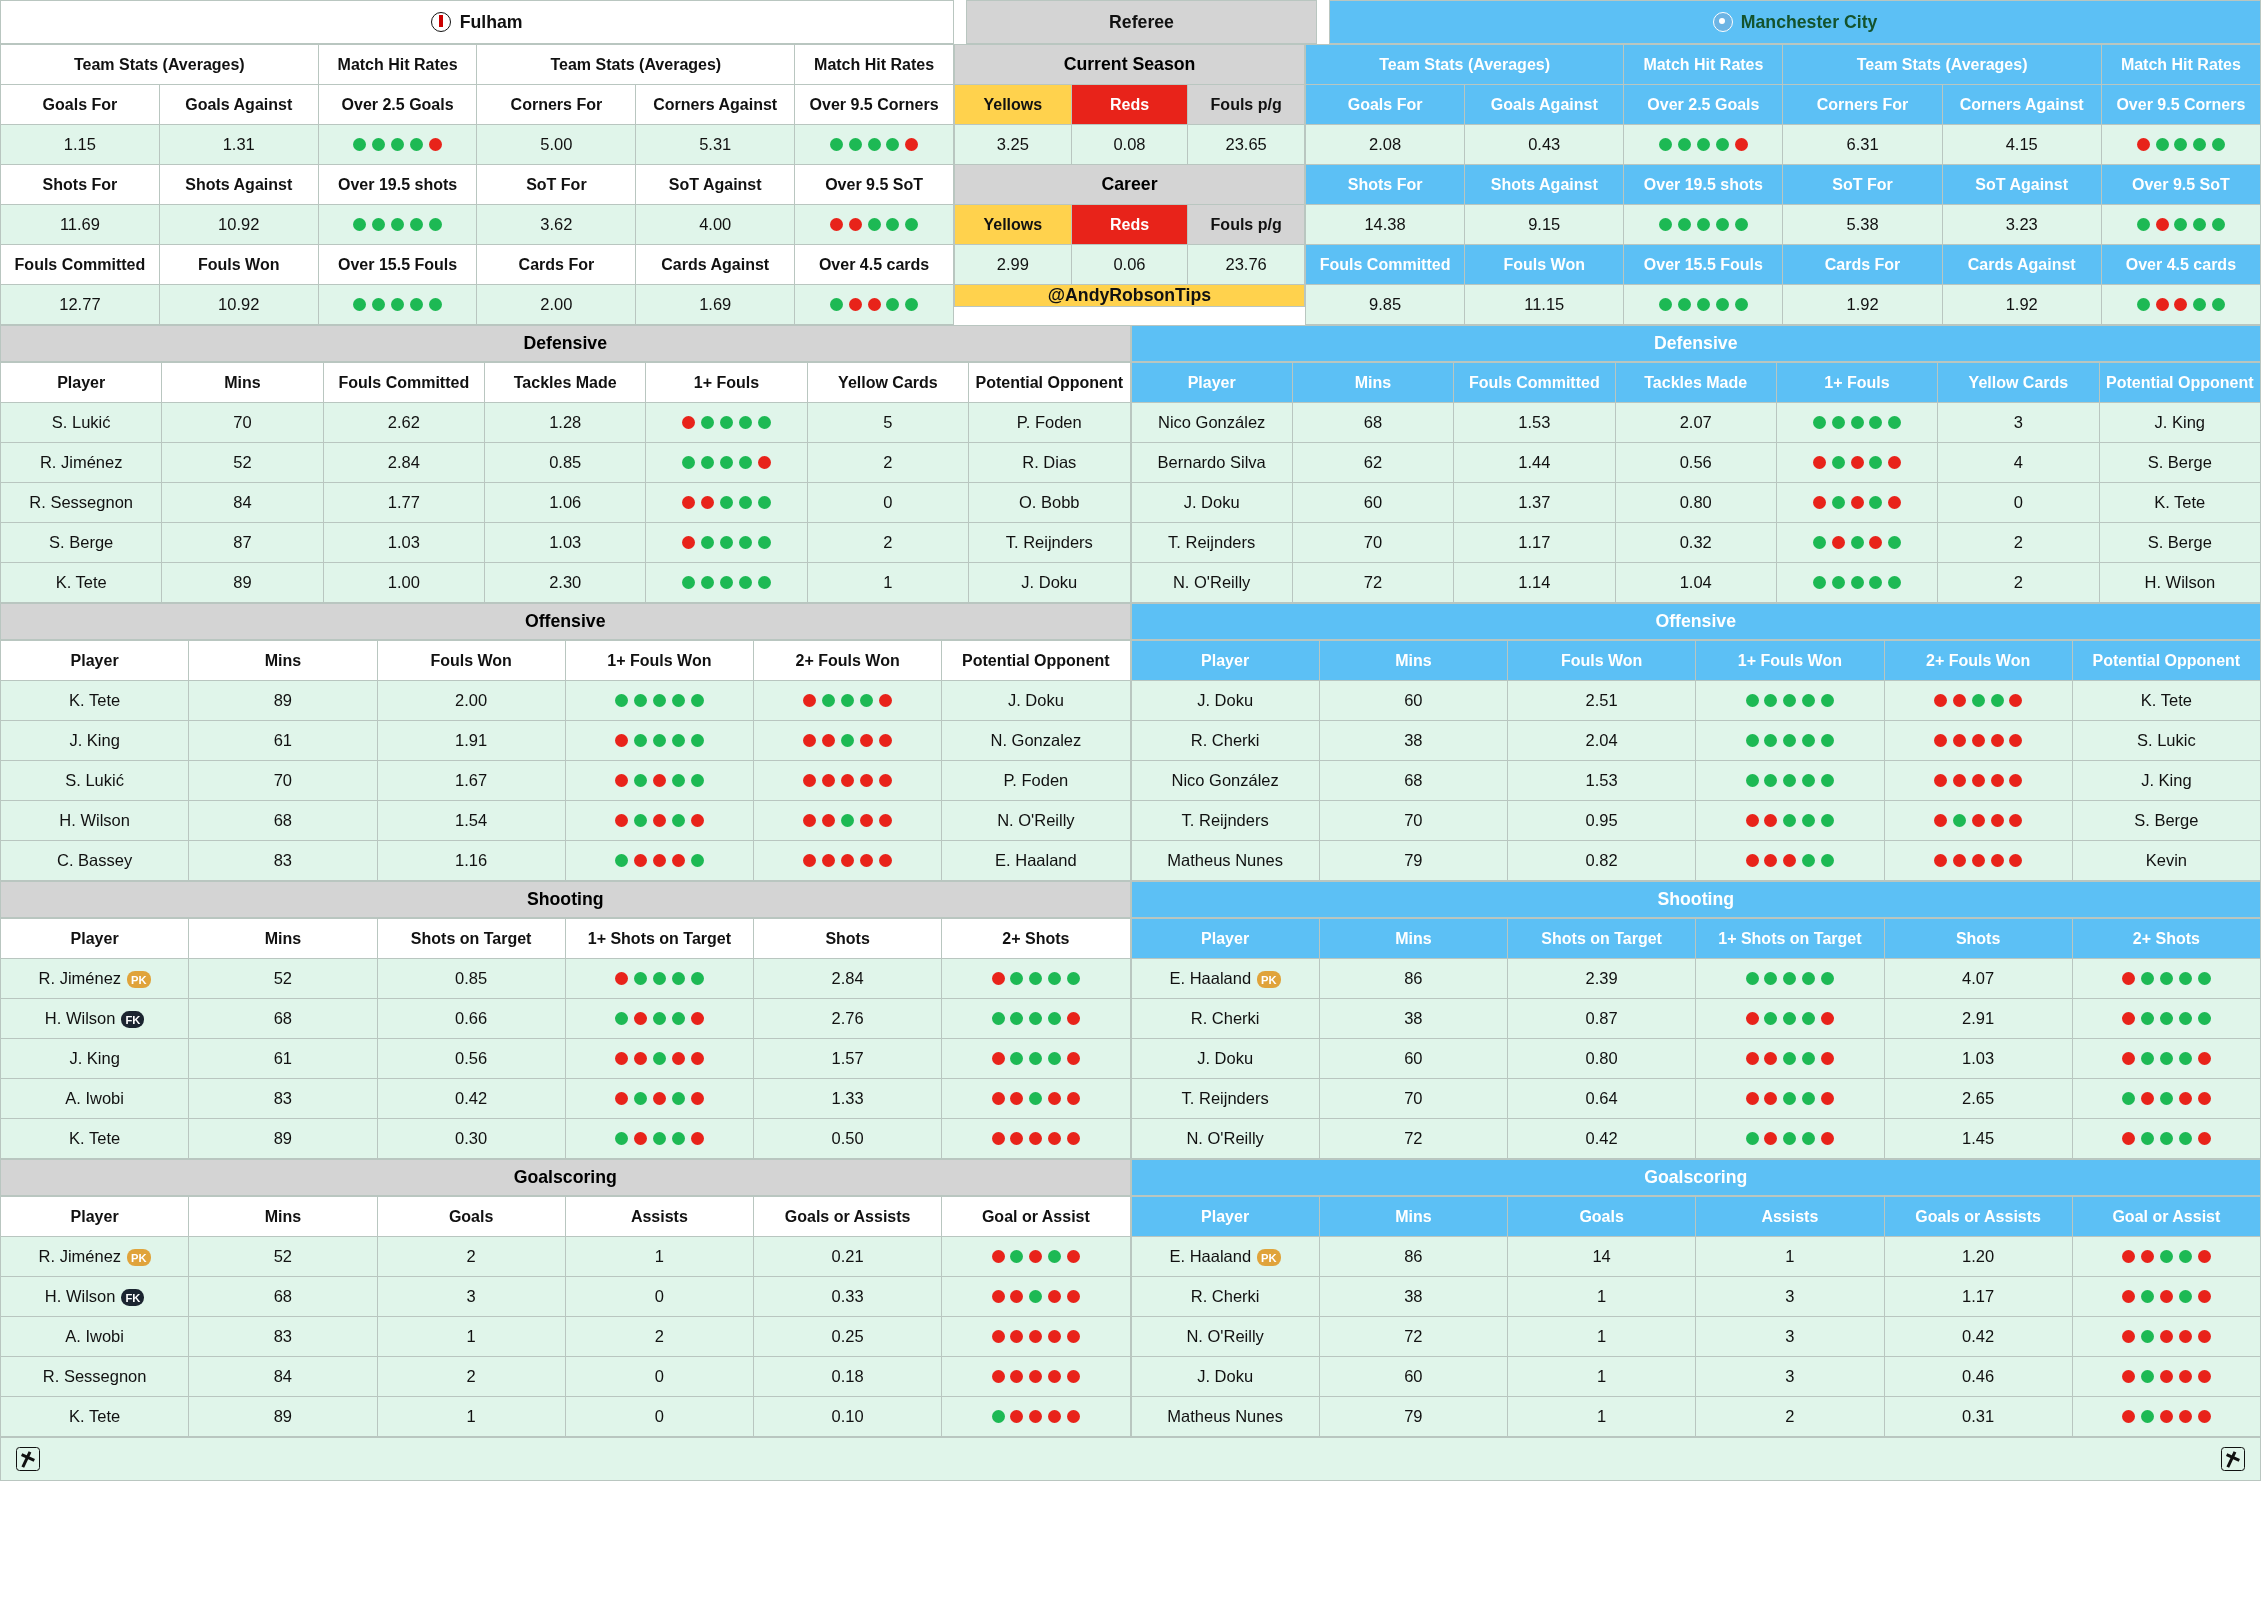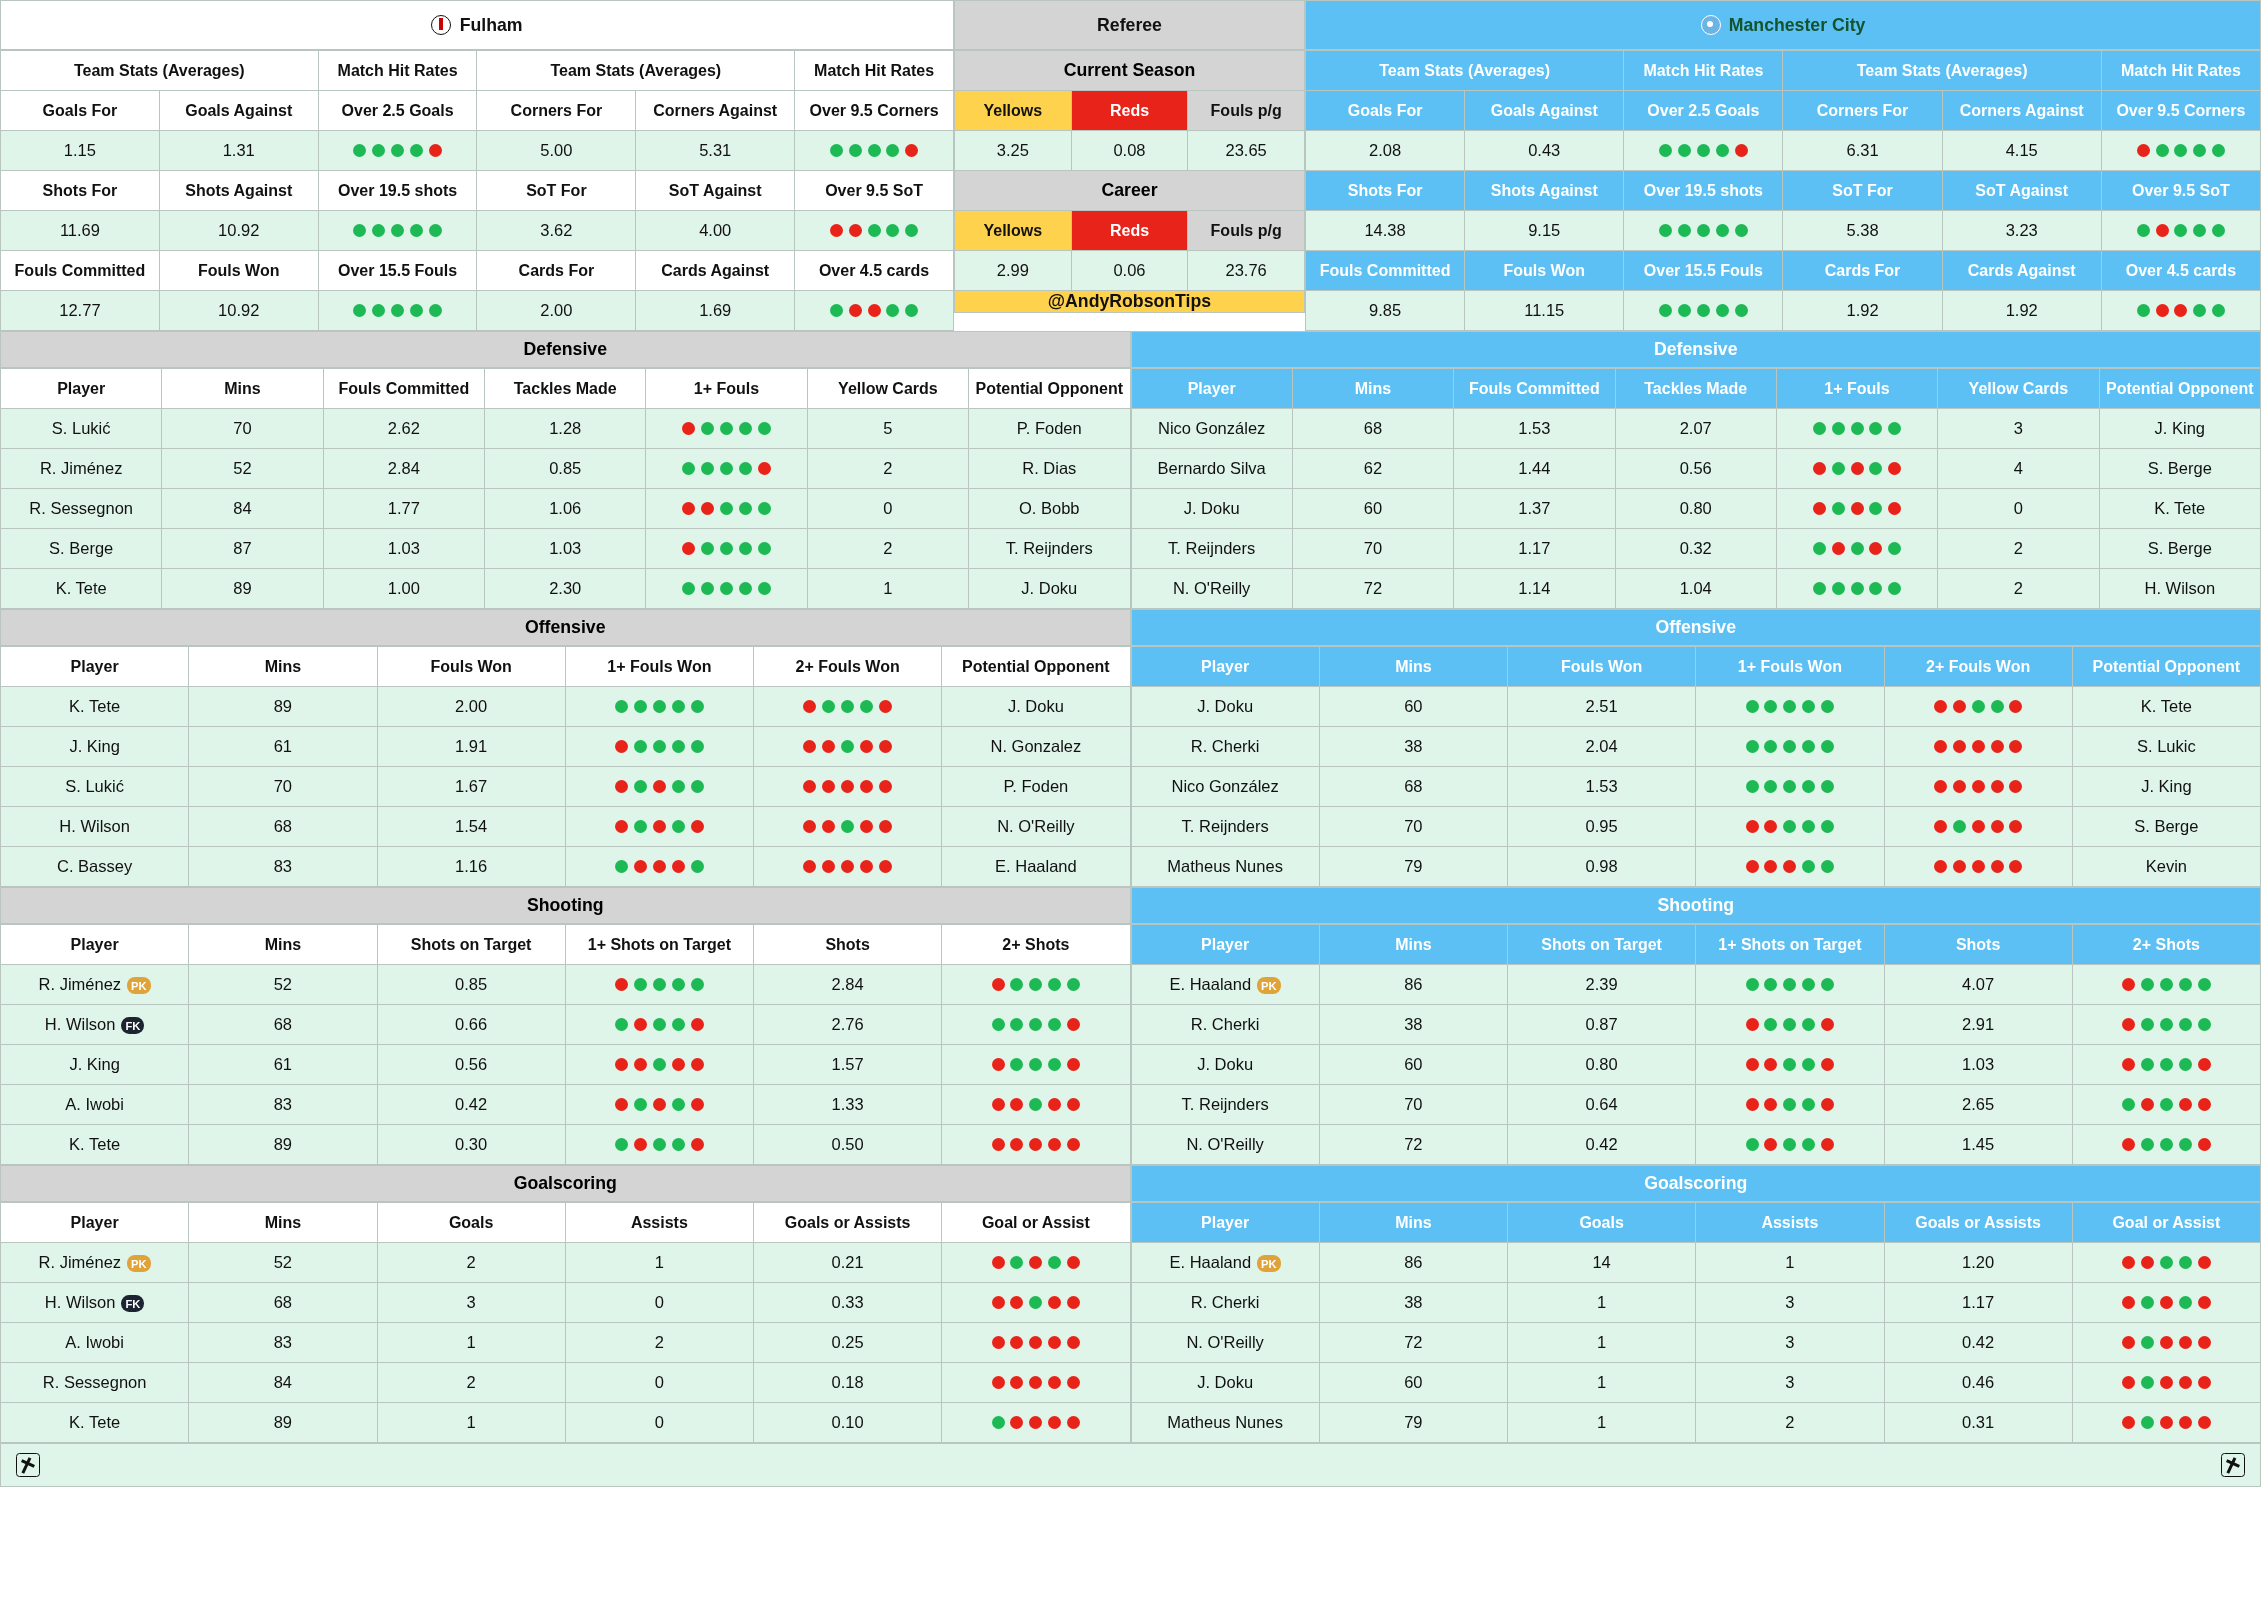--- a/index.html
+++ b/index.html
@@ -17,21 +17,21 @@
     width: 2261px;
     height: 1618px;
     padding: 0;
     display: flex;
     flex-direction: column;
   }
   table { border-collapse: collapse; width: 100%; table-layout: fixed; }
   td, th { border: 1.2px solid #b9c6c0; text-align: center; vertical-align: middle; padding: 0; font-size: 16.5px; }
 
   
-  .topbar { display: flex; width: 100%; height: 50px; }
+  .topbar { display: flex; width: 100%; height: 44px; gap: 12px; }
   .topbar .cell { display: flex; align-items: center; justify-content: center; border: 1.2px solid #b9c6c0; font-weight: bold; font-size: 17.7px; }
   .th-home { width: 954px; background: #ffffff; color: #111; }
   .th-ref { width: 351px; background: #d4d4d4; color: #111; }
   .th-away { flex: 1; background: #5cc0f5; color: #14532d; }
 
   .crestwrap { display: inline-flex; align-items: center; gap: 8.2px; }
   .crest { width: 20px; height: 20px; border-radius: 50%; display: inline-block; }
   .crest-fulham { background: #ffffff; border: 1.8px solid #111; position: relative; }
   .crest-fulham:after { content: ""; position: absolute; left: 7px; top: 2.4px; width: 3.5px; height: 11.8px; background: #cc0000; }
   .crest-city { background: #6cb4e4; border: 1.8px solid #ffffff; position: relative; }
@@ -739,21 +739,21 @@
                       <span class="dot g"></span>
                       <span class="dot r"></span>
                       <span class="dot r"></span>
                       <span class="dot r"></span>
                     </span></span></td>
                 <td class="val"><span class="nowrap"><span>S. Berge</span></span></td>
               </tr>
               <tr>
                 <td class="val"><span class="nowrap"><span>Matheus Nunes</span></span></td>
                 <td class="val"><span class="nowrap"><span>79</span></span></td>
-                <td class="val"><span class="nowrap"><span>0.98</span></span></td>
+                <td class="val"><span class="nowrap"><span>0.82</span></span></td>
                 <td class="val"><span class="nowrap"><span class="dots">
                       <span class="dot r"></span>
                       <span class="dot r"></span>
                       <span class="dot r"></span>
                       <span class="dot g"></span>
                       <span class="dot g"></span>
                     </span></span></td>
                 <td class="val"><span class="nowrap"><span class="dots">
                       <span class="dot r"></span>
                       <span class="dot r"></span>

